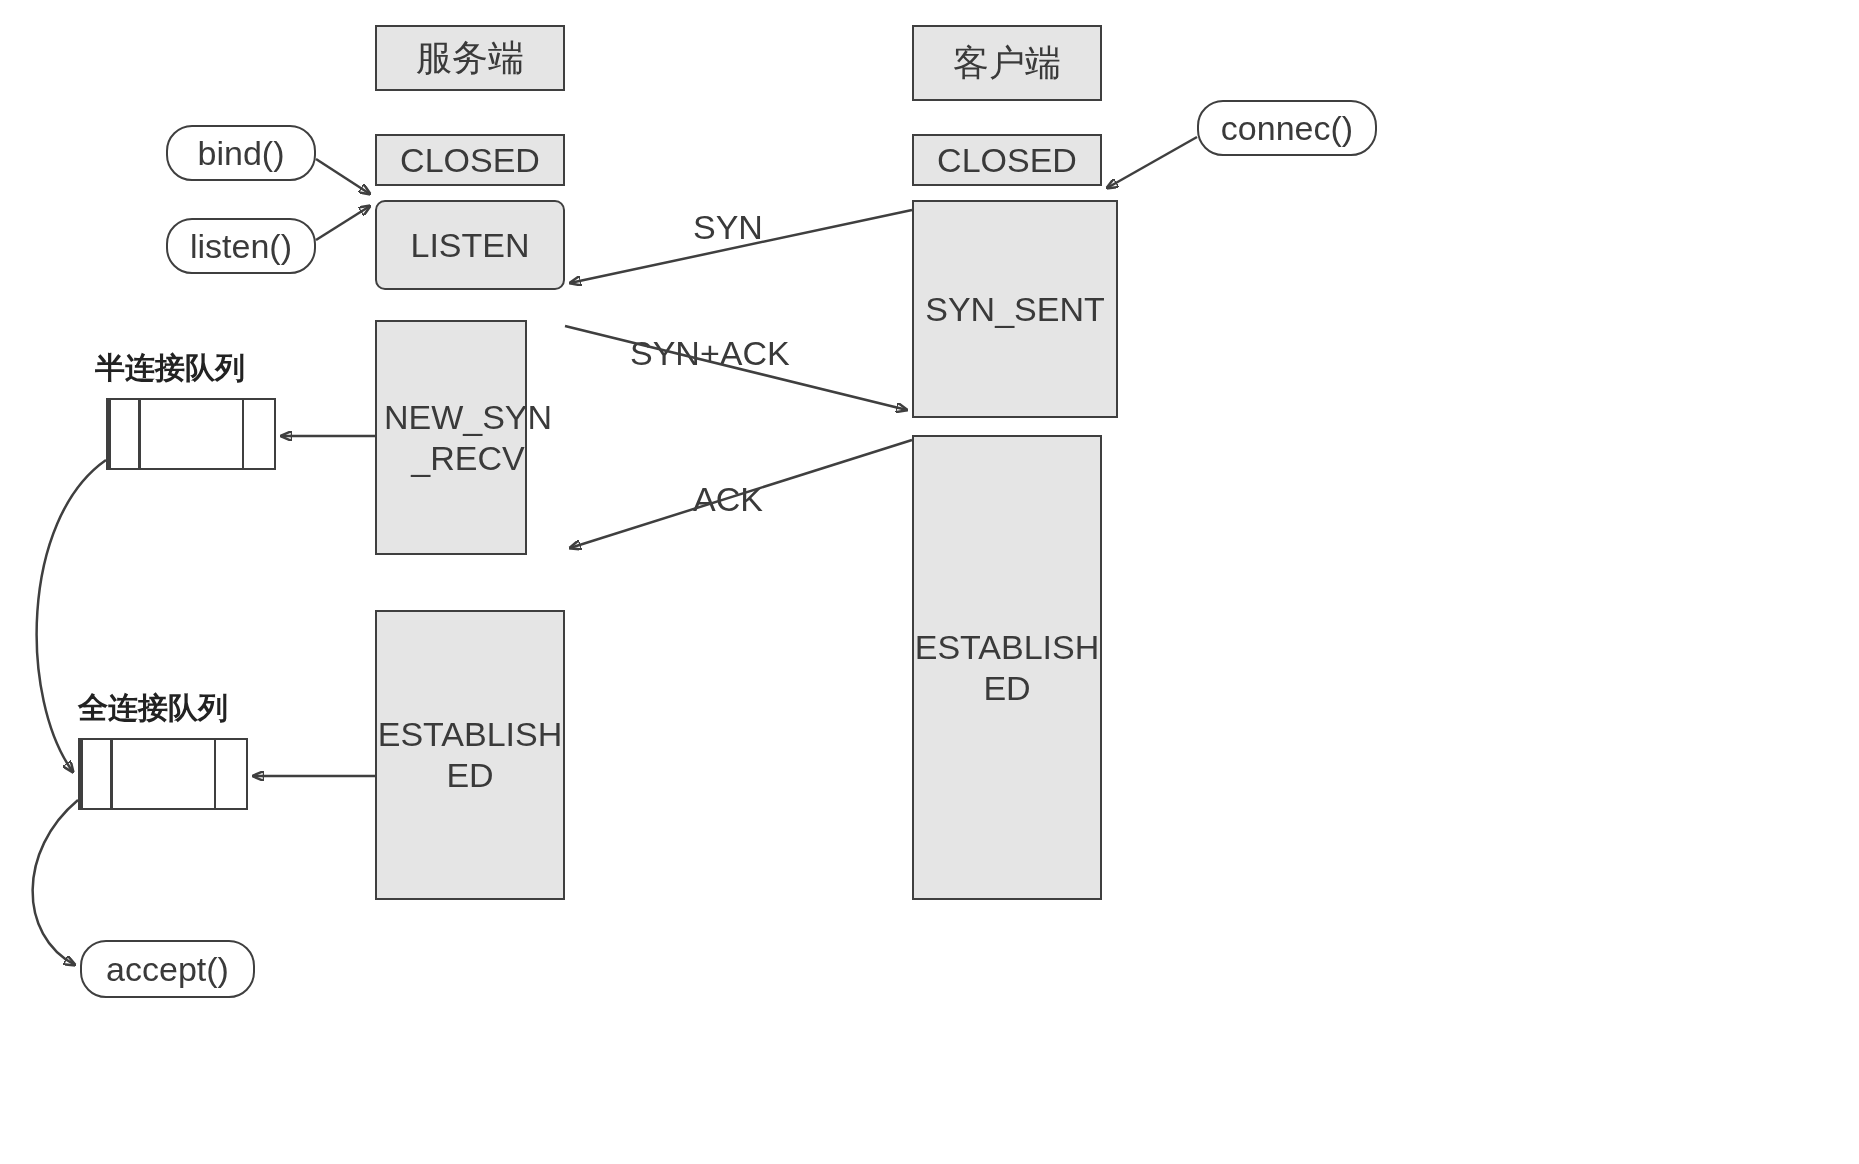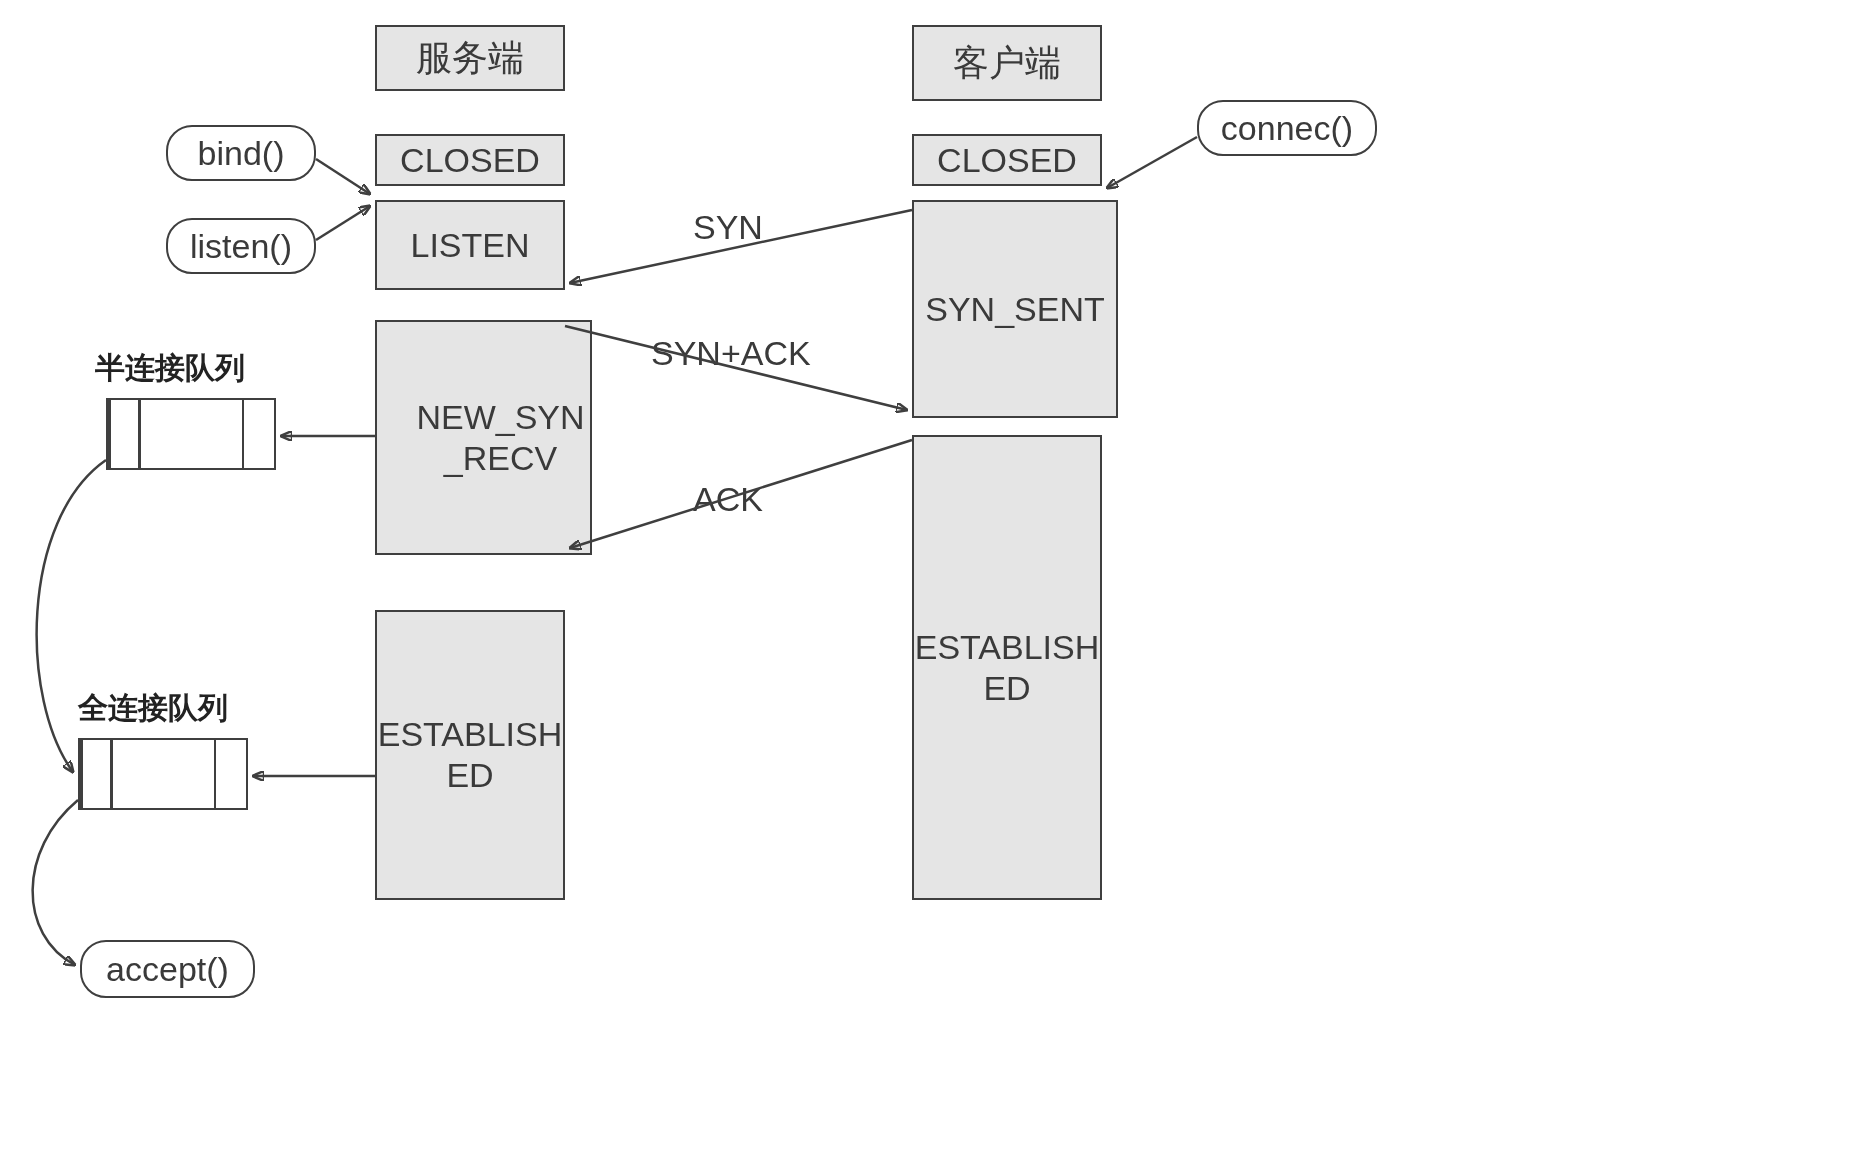--- a/index.html
+++ b/index.html
@@ -93,24 +93,24 @@
   <div class="box header-box" style="left:375px; top:25px; width:190px; height:66px;">
     <span>服务端</span>
   </div>
   <div class="box header-box" style="left:912px; top:25px; width:190px; height:76px;">
     <span>客户端</span>
   </div>
 
   <div class="box state-box" style="left:375px; top:134px; width:190px; height:52px;">
     <span>CLOSED</span>
   </div>
-  <div class="box state-box" style="left:375px; top:200px; width:190px; height:90px;">
+  <div class="box state-box" style="left:375px; top:200px; width:190px; height:90px;border-radius:10px;">
     <span>LISTEN</span>
   </div>
-  <div class="box state-box" style="left:375px; top:320px; width:217px; height:235px; white-space: pre-line; padding-left: 34px;">
+  <div class="box state-box" style="left:375px; top:320px; width:152px; height:235px; white-space: pre-line; padding-left: 34px;">
     <span>NEW_SYN<br>_RECV</span>
   </div>
   <div class="box state-box" style="left:375px; top:610px; width:190px; height:290px; white-space: pre-line;">
     <span>ESTABLISH<br>ED</span>
   </div>
 
   <div class="box state-box" style="left:912px; top:134px; width:190px; height:52px;">
     <span>CLOSED</span>
   </div>
   <div class="box state-box" style="left:912px; top:200px; width:206px; height:218px;">
@@ -145,21 +145,21 @@
     <span>全连接队列</span>
   </div>
   <div id="full-queue" class="queue-box" style="left:78px; top:738px; width:170px; height:72px;">
       <div style="position: absolute; top: 0px; bottom: 0px; left: 30px; width: 2.5px; background: rgb(63, 63, 63);"></div>
       <div style="position: absolute; top: 0px; bottom: 0px; right: 30px; width: 2.5px; background: rgb(63, 63, 63);"></div>
     </div>
 
   <div class="msg-label" style="left:693px; top:208px;">
     <span>SYN</span>
   </div>
-  <div class="msg-label" style="left:630px; top:334px;margin-left:21px;">
+  <div class="msg-label" style="left:630px; top:334px;">
     <span>SYN+ACK</span>
   </div>
   <div class="msg-label" style="left:693px; top:480px;">
     <span>ACK</span>
   </div>
 
   <svg class="arrows" viewBox="0 0 1859 1164">
     <defs>
       <marker id="arrowhead" markerWidth="12" markerHeight="10" refX="11" refY="5" orient="auto" markerUnits="userSpaceOnUse">
         <path d="M0,0 L12,5 L0,10 Z" fill="#3f3f3f" stroke="none"></path>

